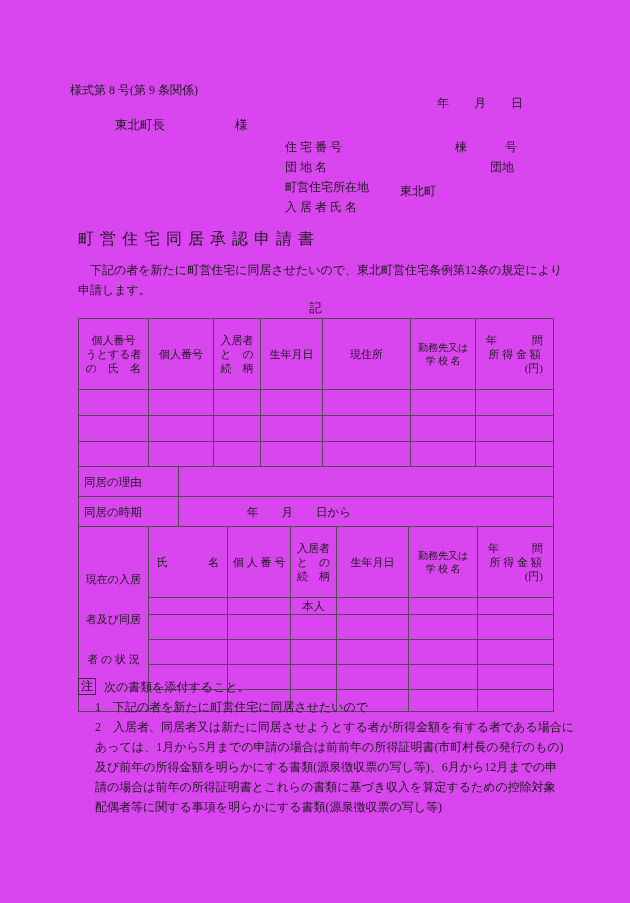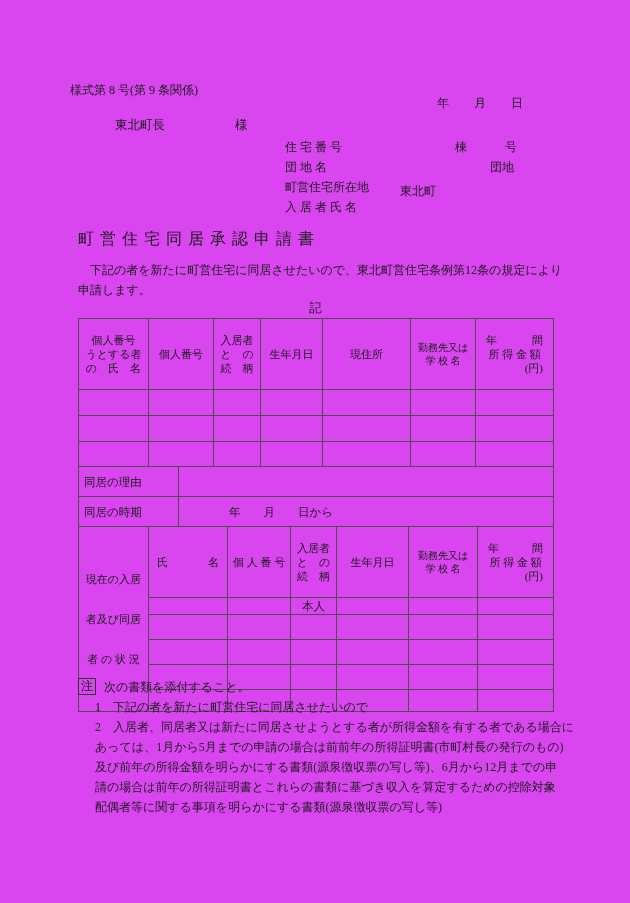--- a/index.html
+++ b/index.html
@@ -30,21 +30,21 @@
   .tbl-mid,.tbl-low{margin-top:-1px;}
   td{
     border:1px solid #4d4d4d;
     vertical-align:middle;text-align:center;
     font-size:11px;line-height:14px;
     white-space:pre-line;
     padding:0;overflow:hidden;
   }
   td.small{font-size:10px;line-height:13px;}
   td.rowlabel{font-size:11.5px;text-align:left;padding-left:5px;}
-  td.fill-left{text-align:left;padding-left:50px;font-size:11.5px;}
+  td.fill-left{text-align:left;padding-left:68px;font-size:11.5px;}
   td.statuslabel{font-size:11px;line-height:40px;}
   td.kin{padding:0 5px;}
   .income-head{display:flex;flex-direction:column;padding:0 5px;}
   .income-head .jrow{display:flex;justify-content:space-between;}
   .income-head .en{text-align:right;}
   .name-justify{display:flex;justify-content:space-between;padding:0 8px;}
   td.self{font-size:11.5px;}
   .notes{left:78px;top:677px;width:505px;font-size:12px;line-height:20px;}
   .note-head{display:flex;align-items:flex-start;}
   .chu-box{display:inline-block;border:1px solid #333;line-height:15px;padding:0 2px;margin-top:1px;font-size:12px;}

